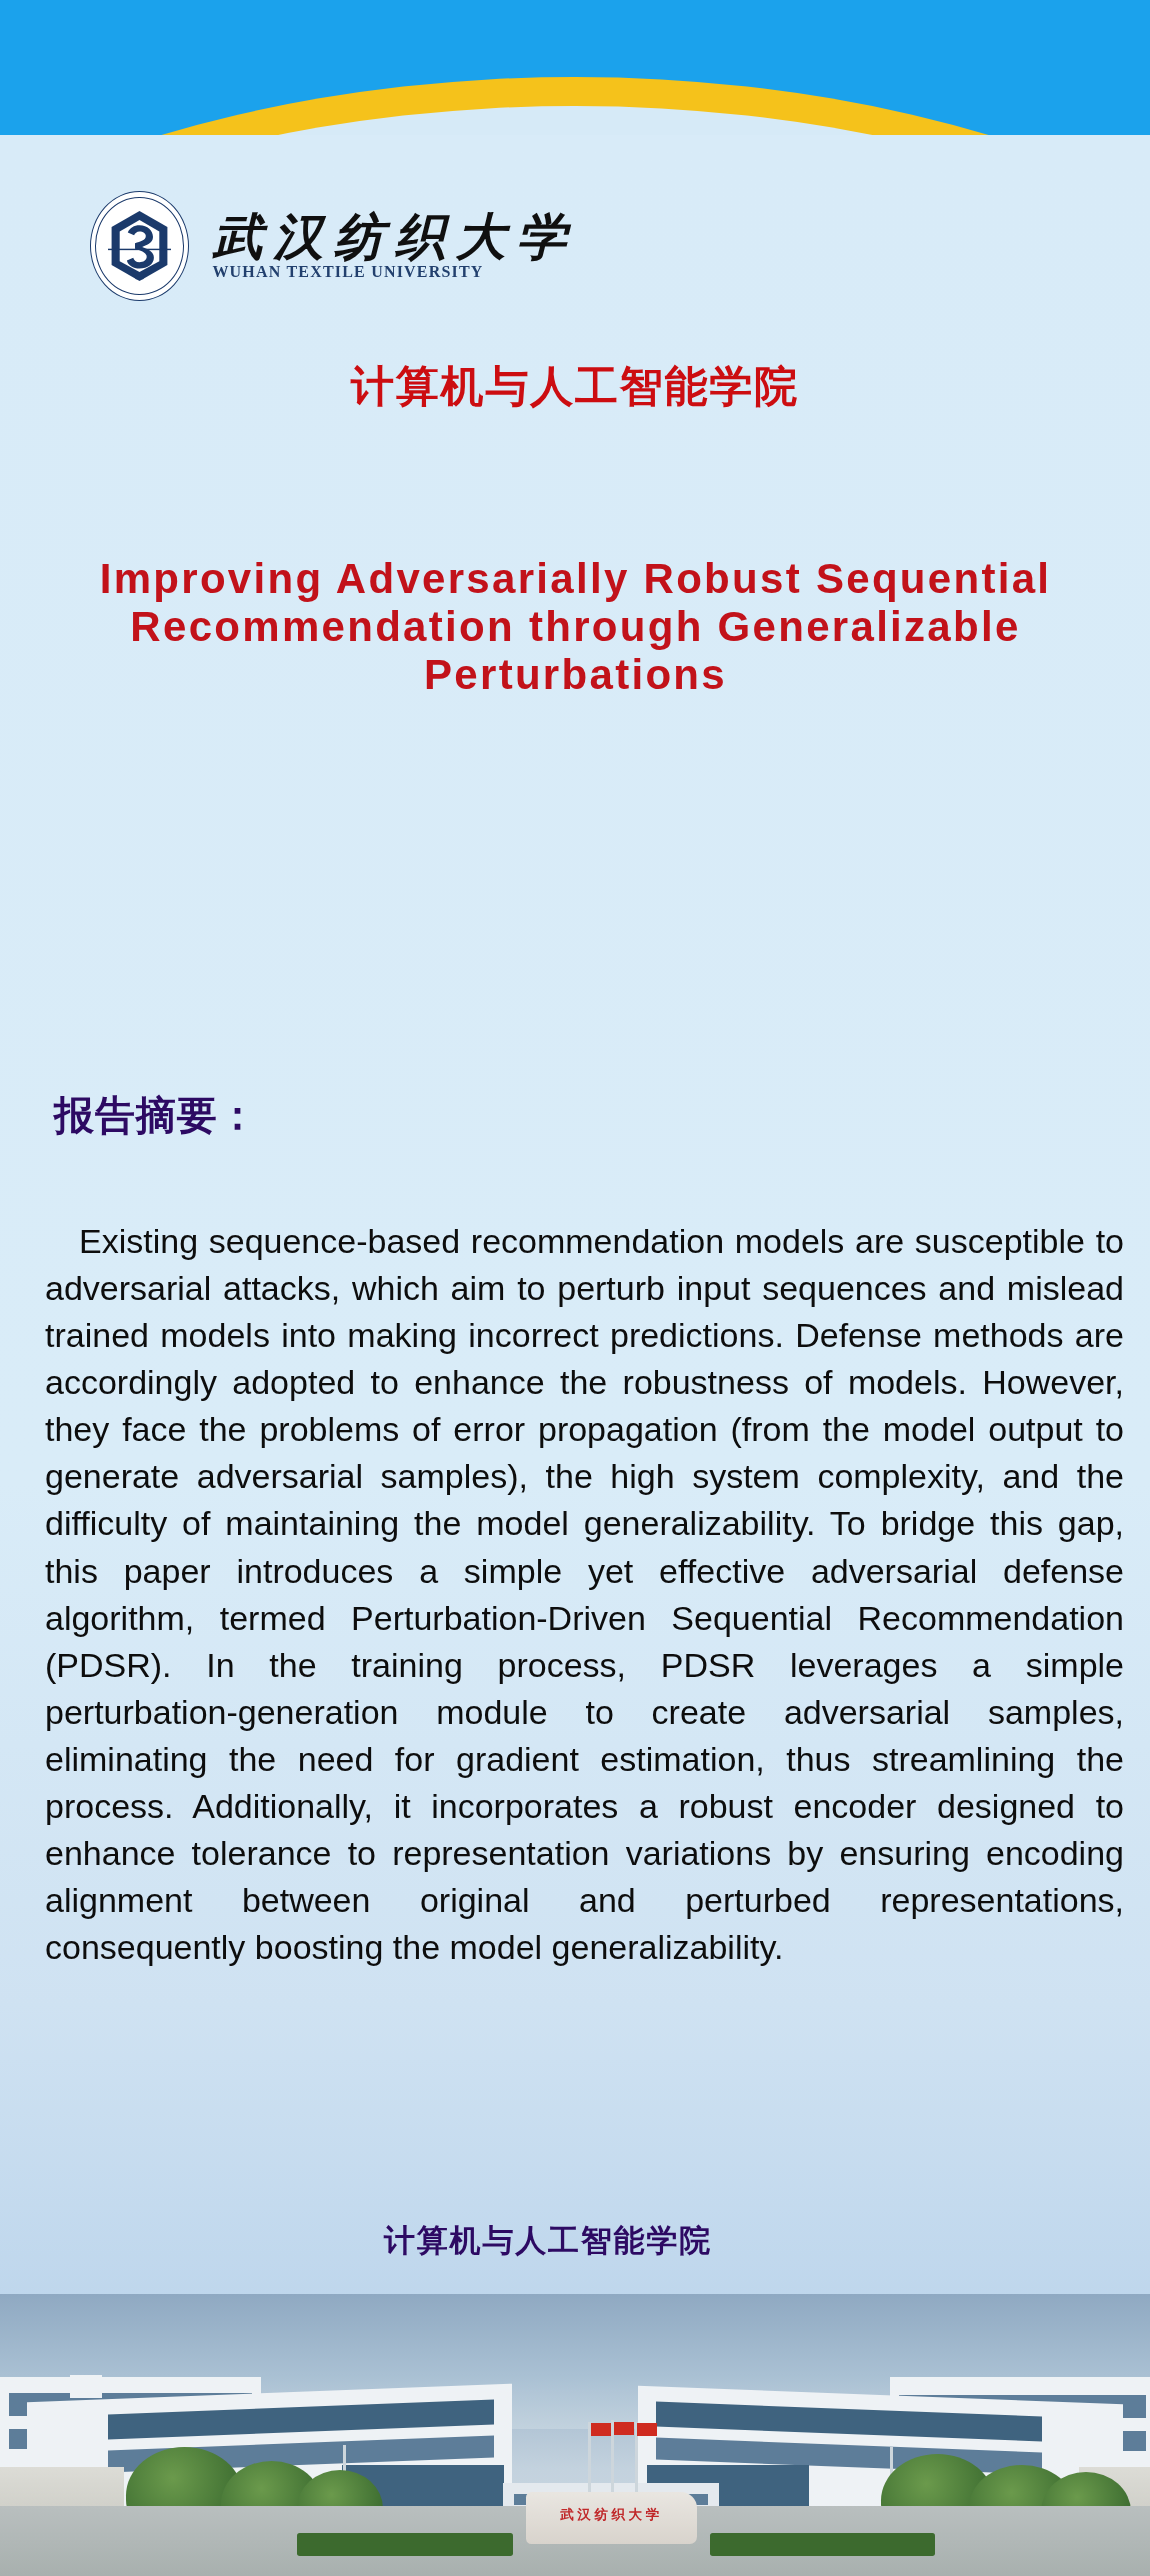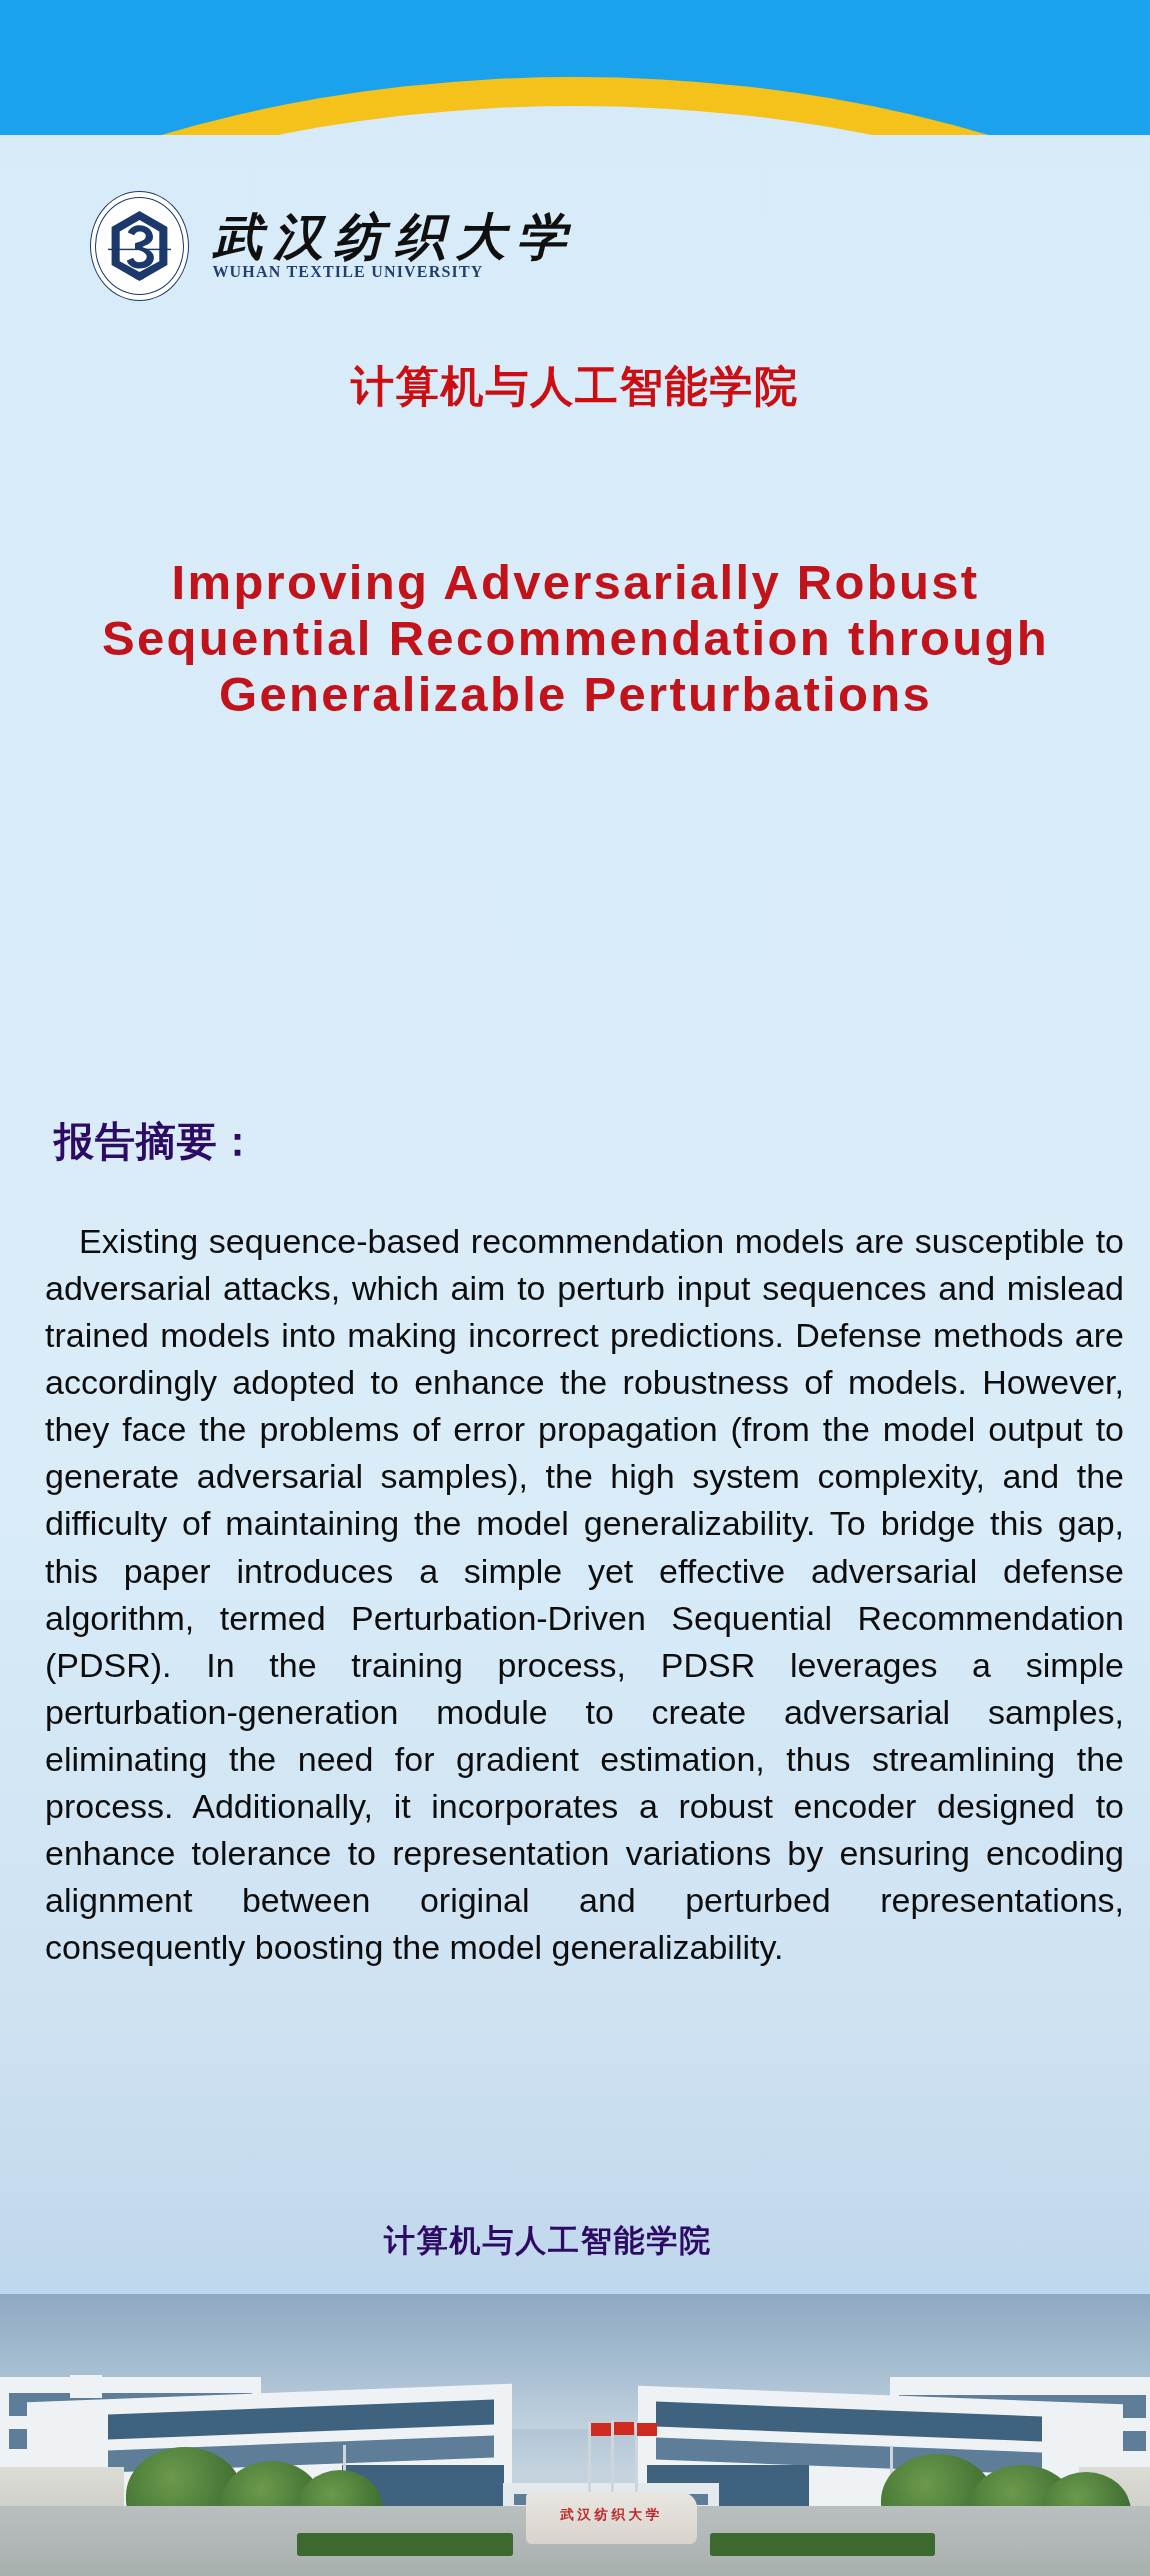--- a/index.html
+++ b/index.html
@@ -80,35 +80,35 @@
     text-align:center;color:#cc0d11;
     font-weight:700;font-size:43px;line-height:1.22;
     letter-spacing:1.8px;
     font-family:"Liberation Sans","DejaVu Sans",sans-serif;
   }
   .cn-heading div{white-space:nowrap;}
 
   .en-title{
     position:absolute;left:54px;top:555px;width:1043px;
     text-align:center;color:#c2121a;
-    font-weight:700;font-size:49px;line-height:1.14;
+    font-weight:700;font-size:42px;line-height:1.14;
     letter-spacing:2.3px;
     font-family:"Liberation Sans","DejaVu Sans",sans-serif;
   }
 
   
   .meta{
     position:absolute;left:135px;top:908px;width:971px;
     color:#2d0a63;font-weight:700;font-size:33px;line-height:1.0;
   }
   .meta .line{margin-bottom:38px;white-space:nowrap;}
 
   
   .abs-head{
-    position:absolute;left:54px;top:1114px;
+    position:absolute;left:54px;top:1088px;
     color:#2d0a63;font-weight:700;font-size:40px;letter-spacing:0.9px;
   }
   .abs-body{
     position:absolute;left:45px;top:1218px;width:1079px;
     color:#0d0d0d;font-size:34px;line-height:1.385;
     text-align:justify;text-justify:inter-word;
     font-family:"Liberation Sans","DejaVu Sans",sans-serif;
   }
   .abs-body .indent{display:inline-block;width:34px;}
 

